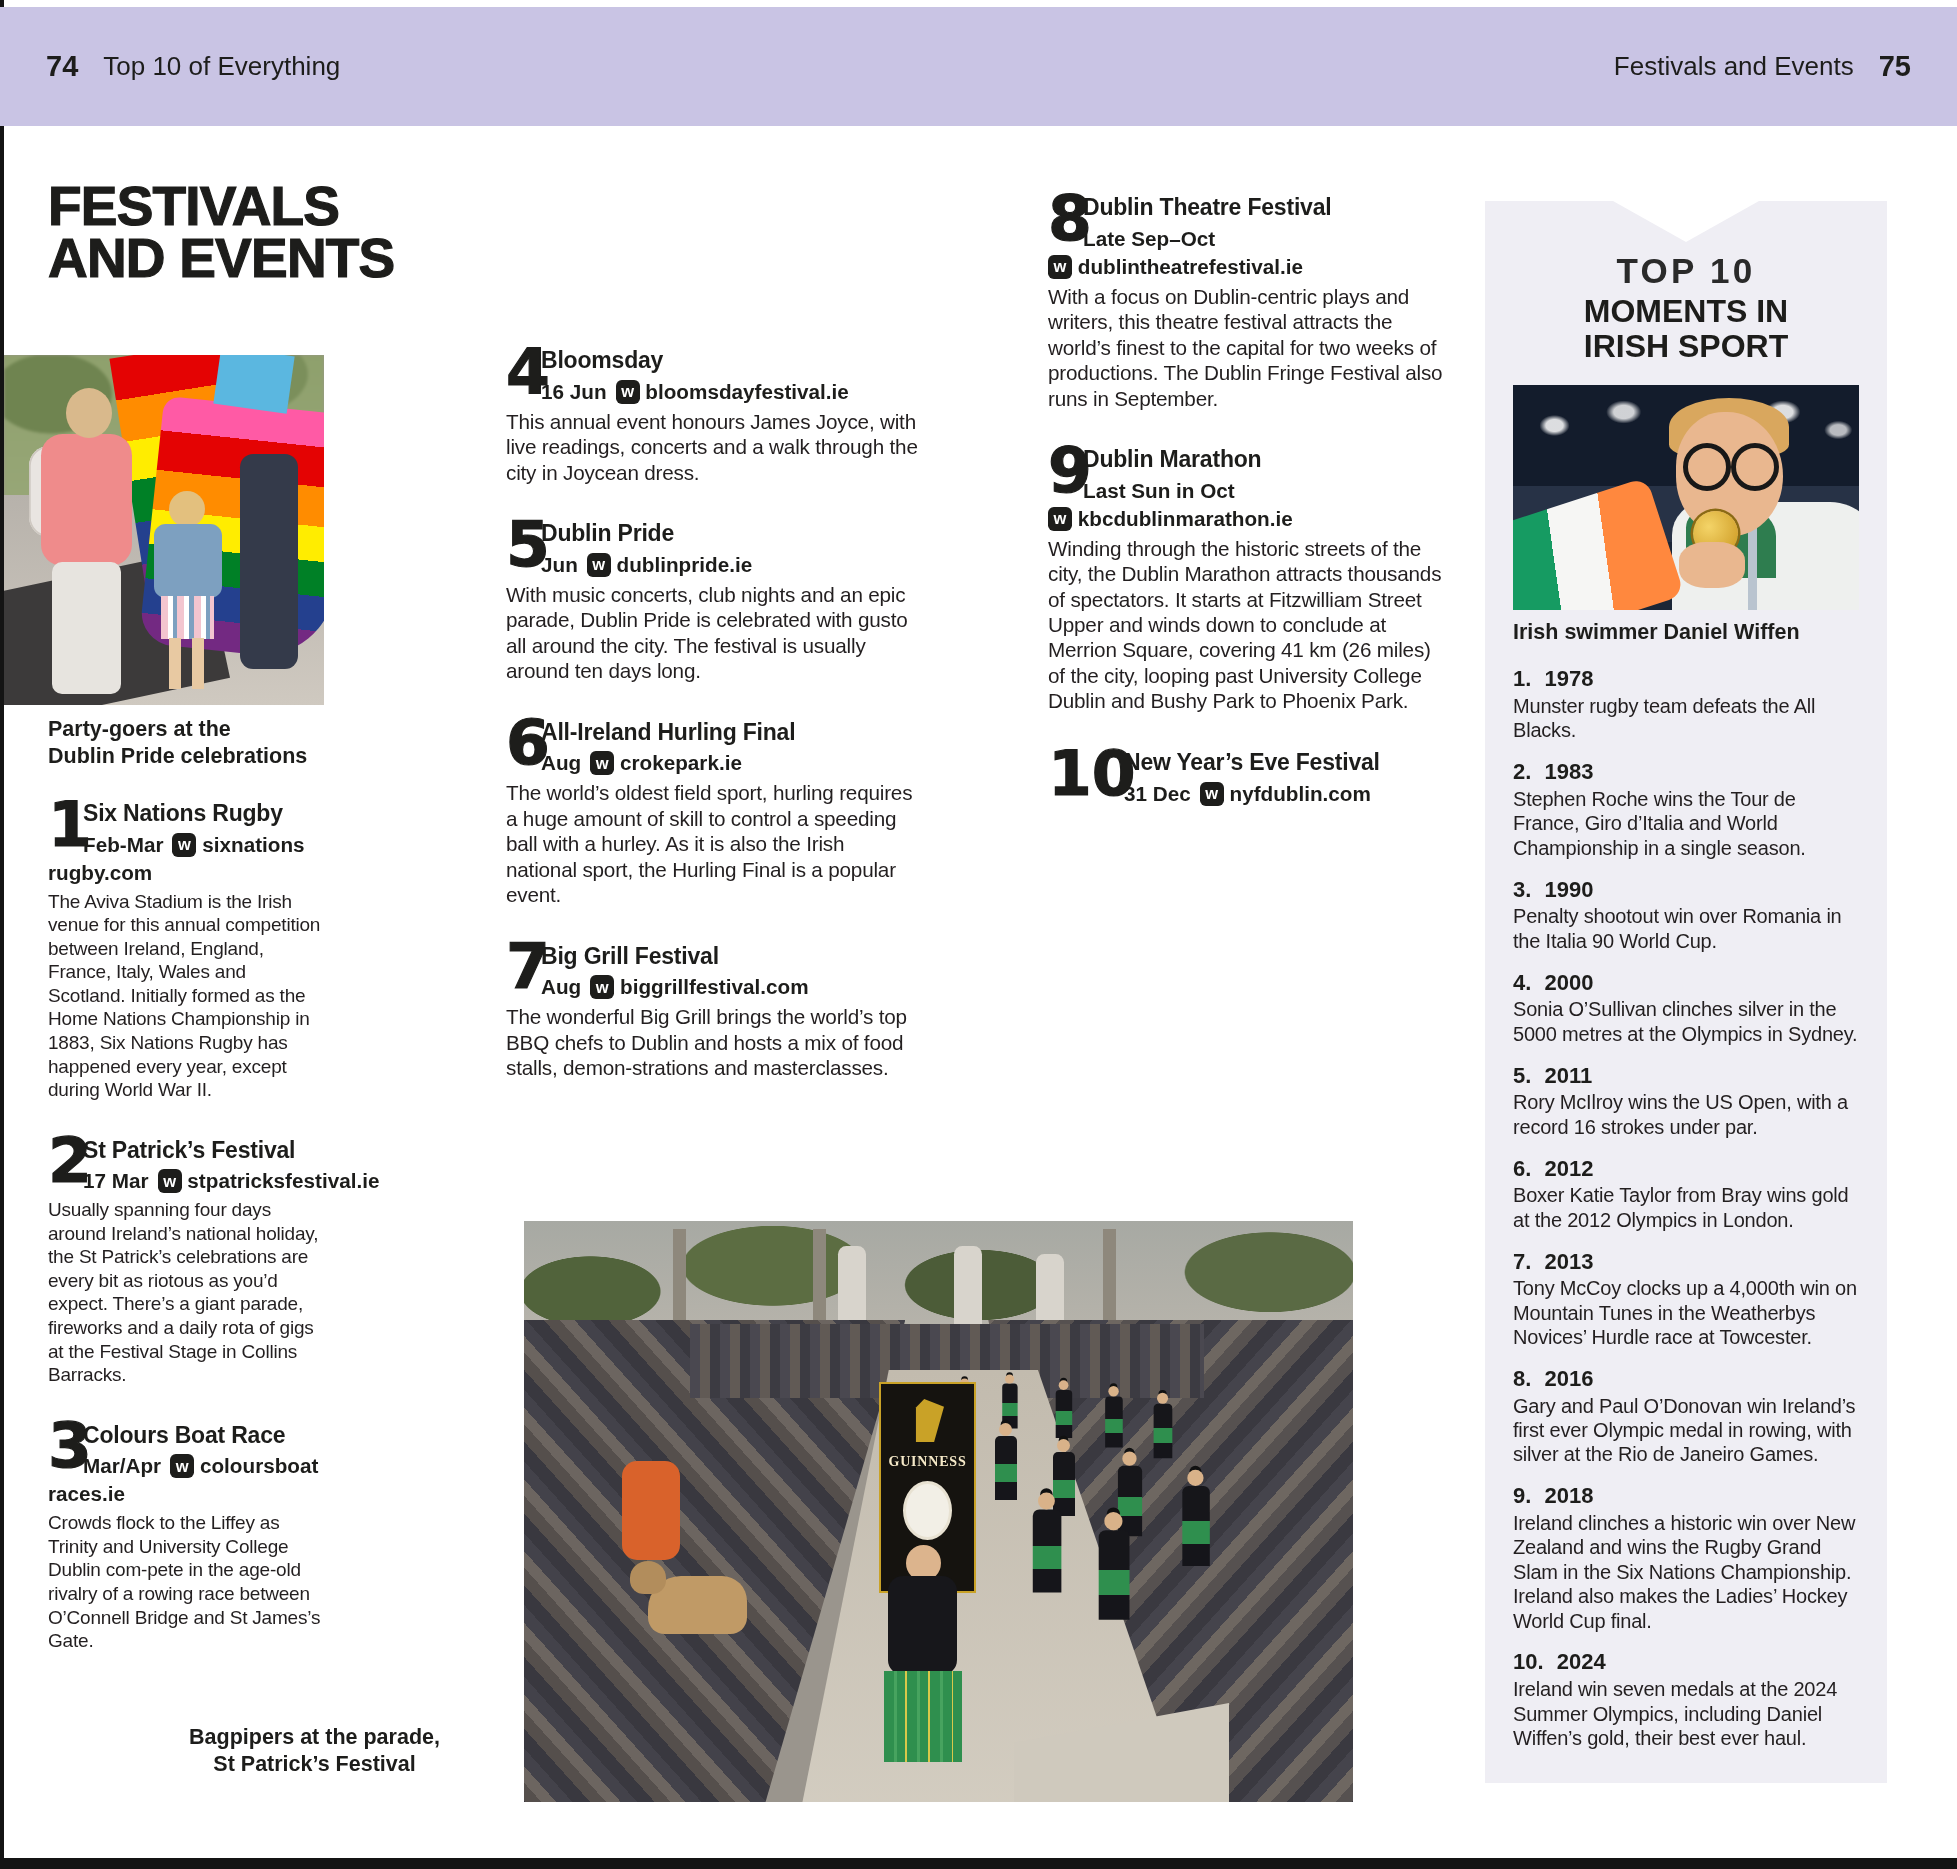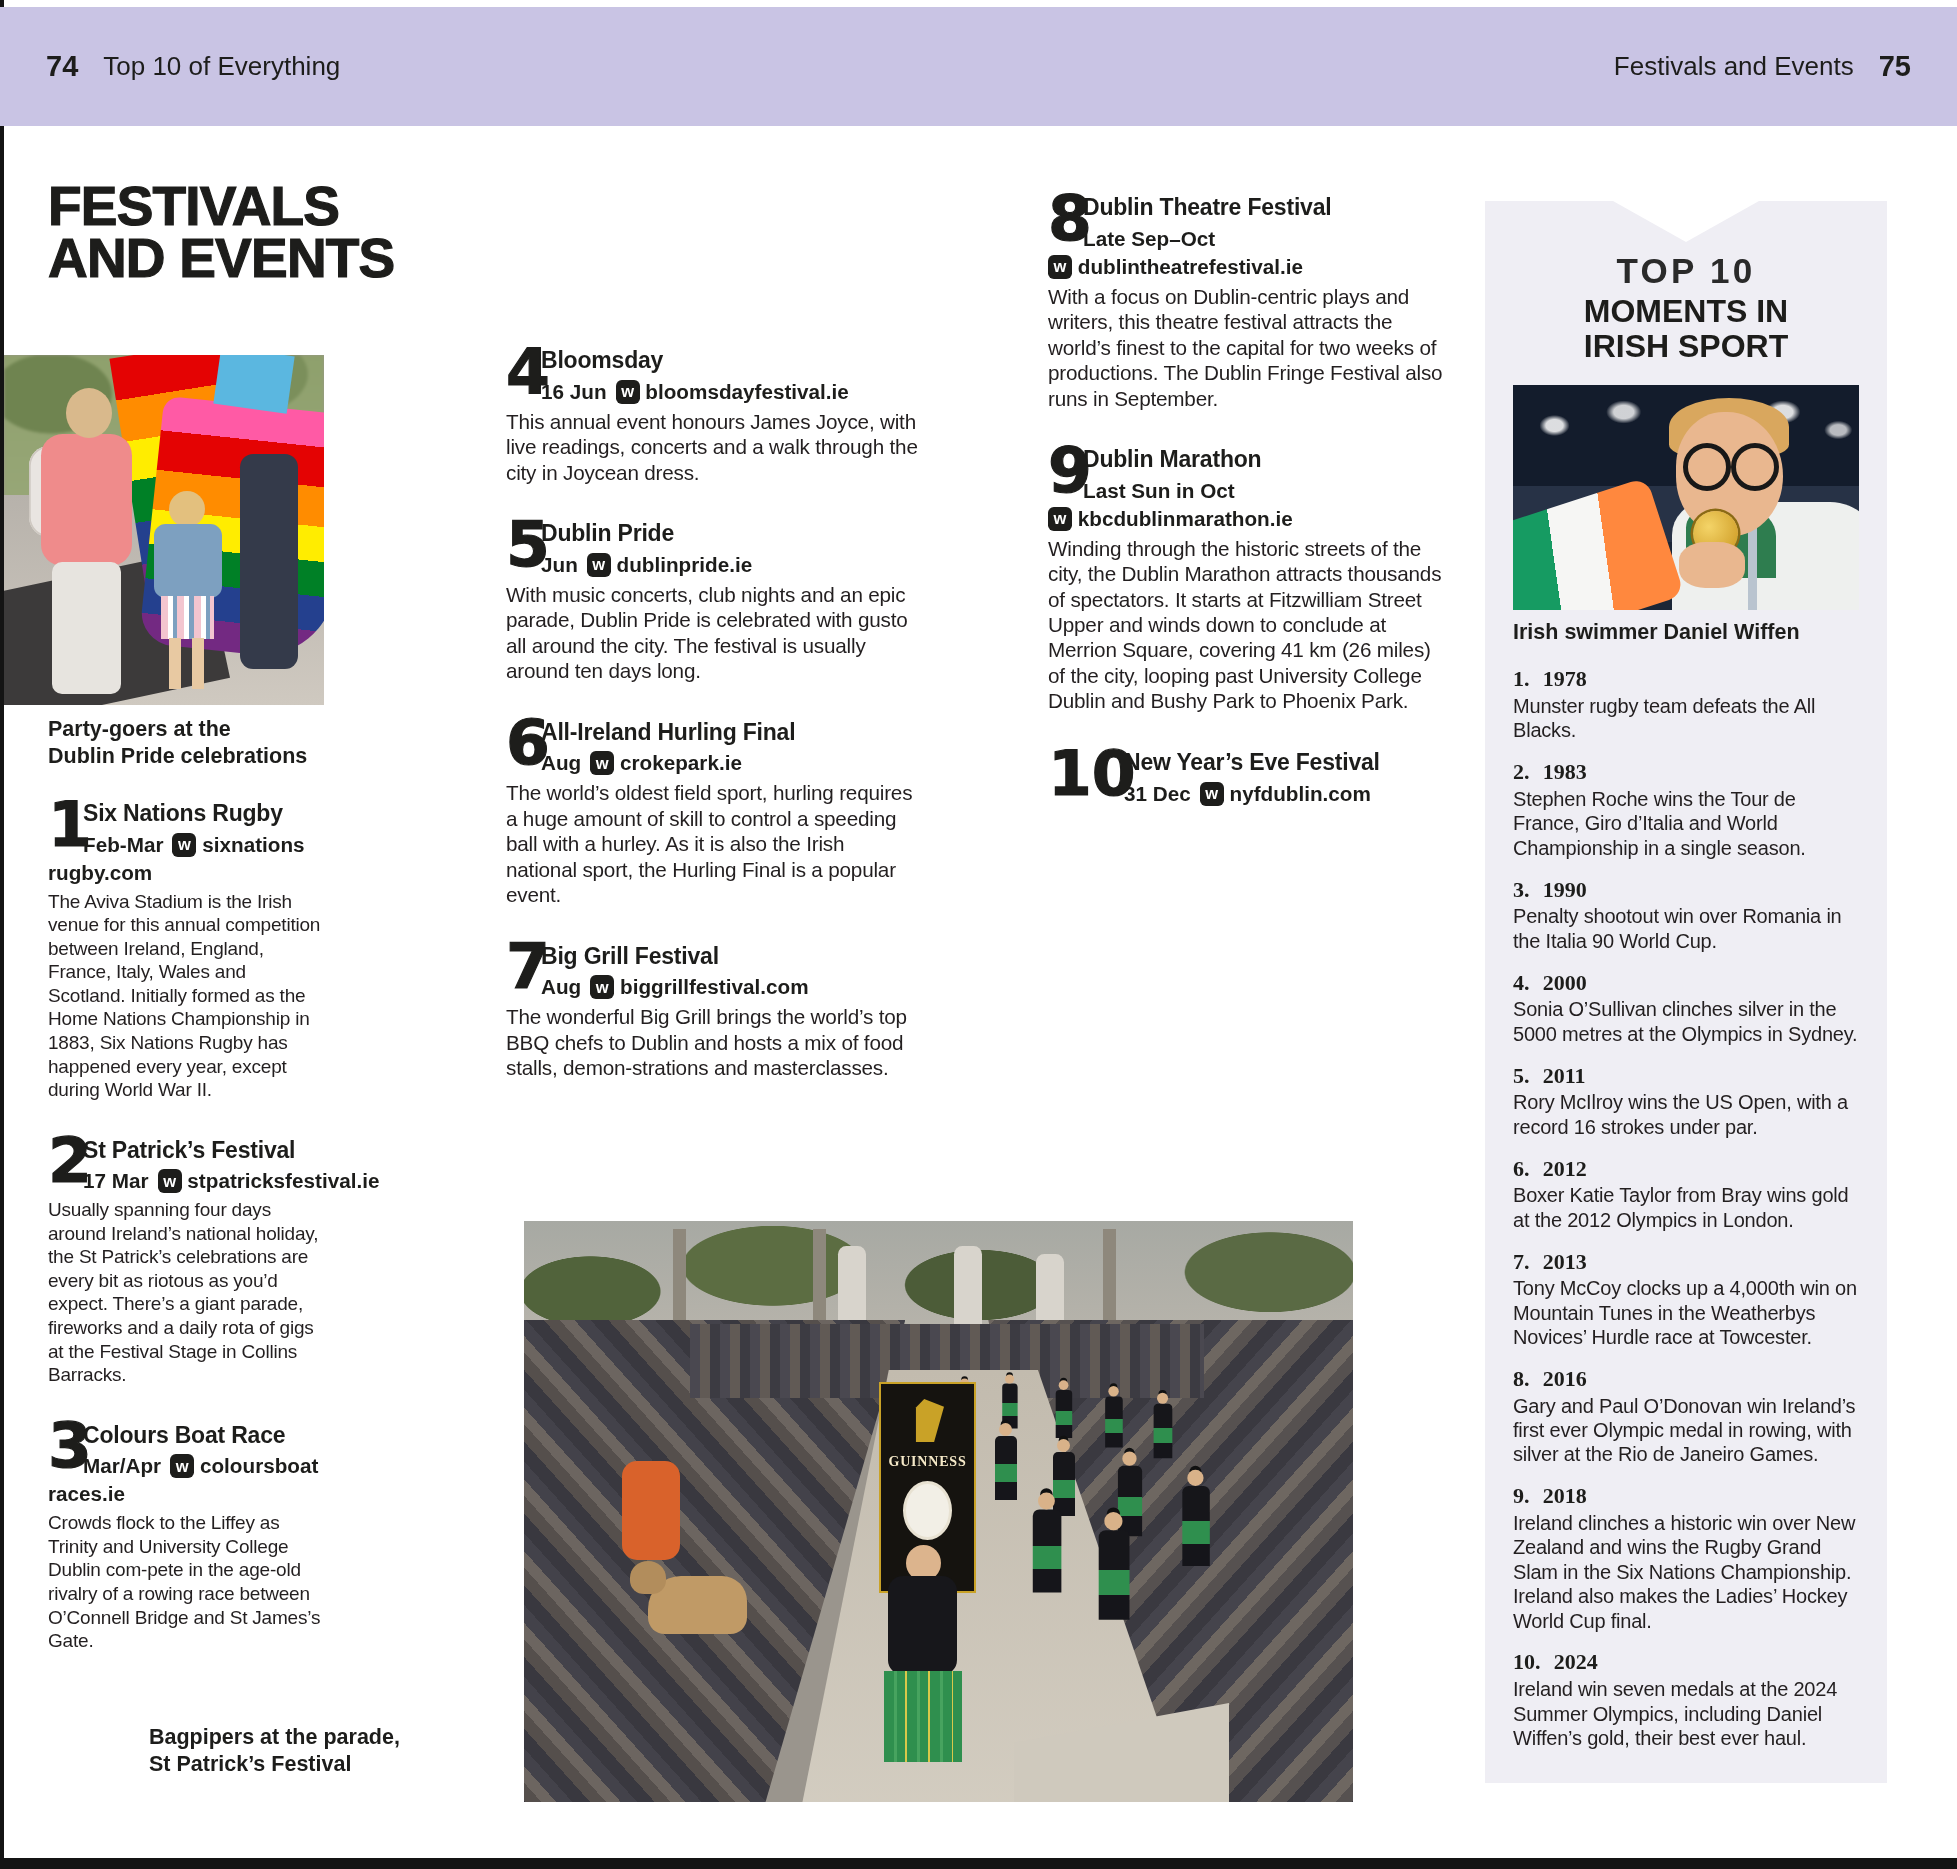--- a/index.html
+++ b/index.html
@@ -40,34 +40,34 @@
   .meta.cont{margin-left:0;}
   .wicon{display:inline-flex;width:24px;height:24px;background:#1d1d1b;border-radius:5.8px;
          color:#fff;font-weight:700;font-size:16.5px;align-items:center;justify-content:center;
          margin:0 5.8px 0 9px;flex:0 0 auto;}
   .meta.cont .wicon{margin-left:0;}
   .ebody{margin:5px 0 0 0;font-size:20.7px;line-height:1.23;letter-spacing:-0.2px;}
   .col-left .ebody{font-size:19px;line-height:1.24;}
 
   
   .pride-cap{position:absolute;left:48px;top:716px;}
-  .bag-cap{position:absolute;left:149px;top:1724px;width:331px;text-align:left;}
+  .bag-cap{position:absolute;left:149px;top:1724px;width:331px;text-align:center;}
 
   
   .sidebar{position:absolute;left:1485px;top:201px;width:402px;height:1582px;background:#efeef4;
            box-sizing:border-box;padding:35px 28px 0 28px;}
   .sidebar .notch{position:absolute;top:0;left:50%;transform:translateX(-50%);width:0;height:0;
            border-left:73px solid transparent;border-right:73px solid transparent;border-top:41px solid #fff;}
   .sb-top{font-size:35px;letter-spacing:3.3px;text-align:center;color:#2a2a2a;margin-top:15px;font-weight:bold;}
   .sb-title{font-size:32px;font-weight:700;text-align:center;line-height:1.08;color:#1d1d1b;margin-top:3.3px;}
   .sb-photo{position:relative;width:346px;height:225px;margin:21.5px auto 0 auto;overflow:hidden;background:#1b2636;}
   .sb-photo-cap{margin-top:10px;font-weight:700;font-size:21.5px;color:#1d1d1b;}
   .sb-list{margin-top:21.5px;}
   .sb-item{margin-bottom:16.5px;}
-  .sb-head{font-weight:700;font-size:22px;color:#1d1d1b;font-family:Liberation Serif, serif;}
+  .sb-head{font-weight:700;font-size:22px;color:#1d1d1b;}
   .sb-head .yr{margin-left:13.2px;}
   .sb-body{font-size:20px;line-height:1.22;letter-spacing:-0.2px;margin-top:1.7px;}
 
   
   .pp-green{position:absolute;inset:0 0 45% 0;background:
       radial-gradient(99px 66px at 15% 20%,#6f8450 0 60%,transparent 61%),
       radial-gradient(132px 74px at 70% 10%,#7b8f5b 0 60%,transparent 61%),
       linear-gradient(#8ea06c,#9aa87a);filter:blur(1.7px);}
   .pp-pave{position:absolute;inset:40% 0 0 0;background:linear-gradient(#b7b2ab,#cfc9c0);}
   .pp-mat{position:absolute;left:-33px;bottom:0;width:248px;height:132px;background:#3c3a3a;

